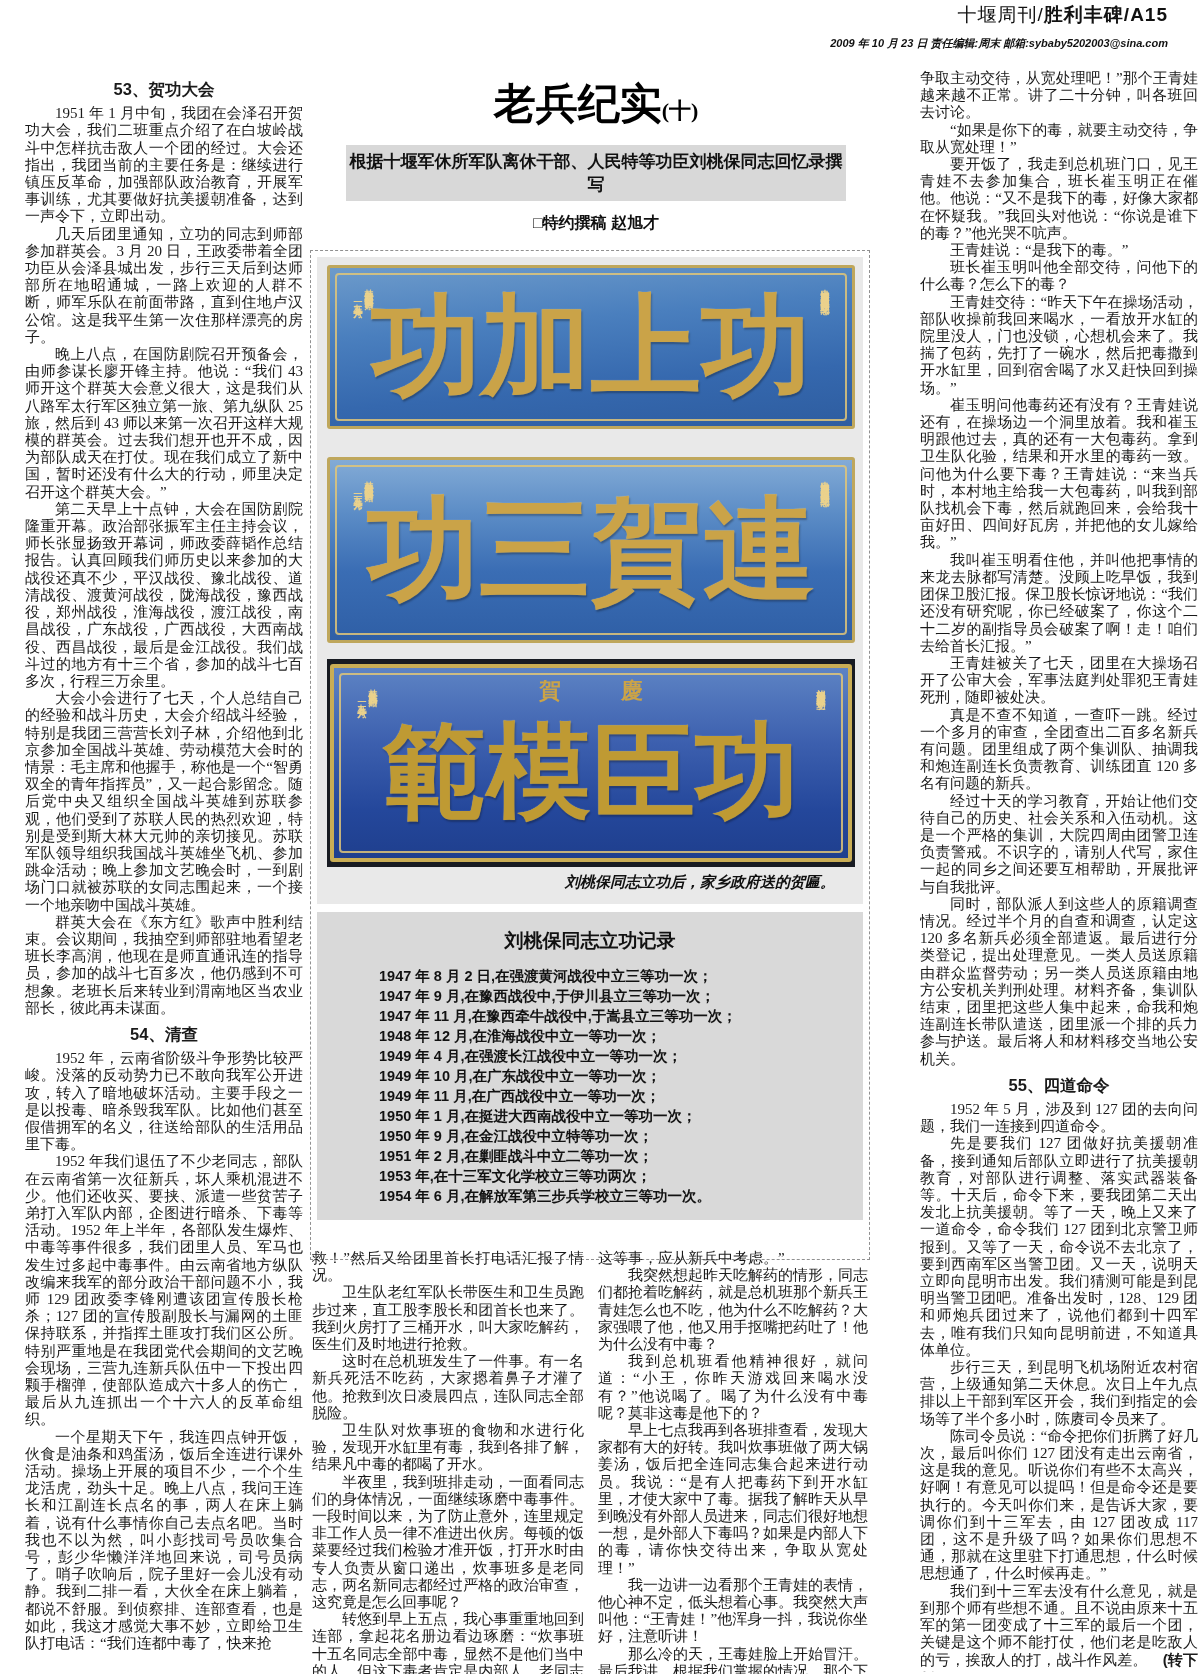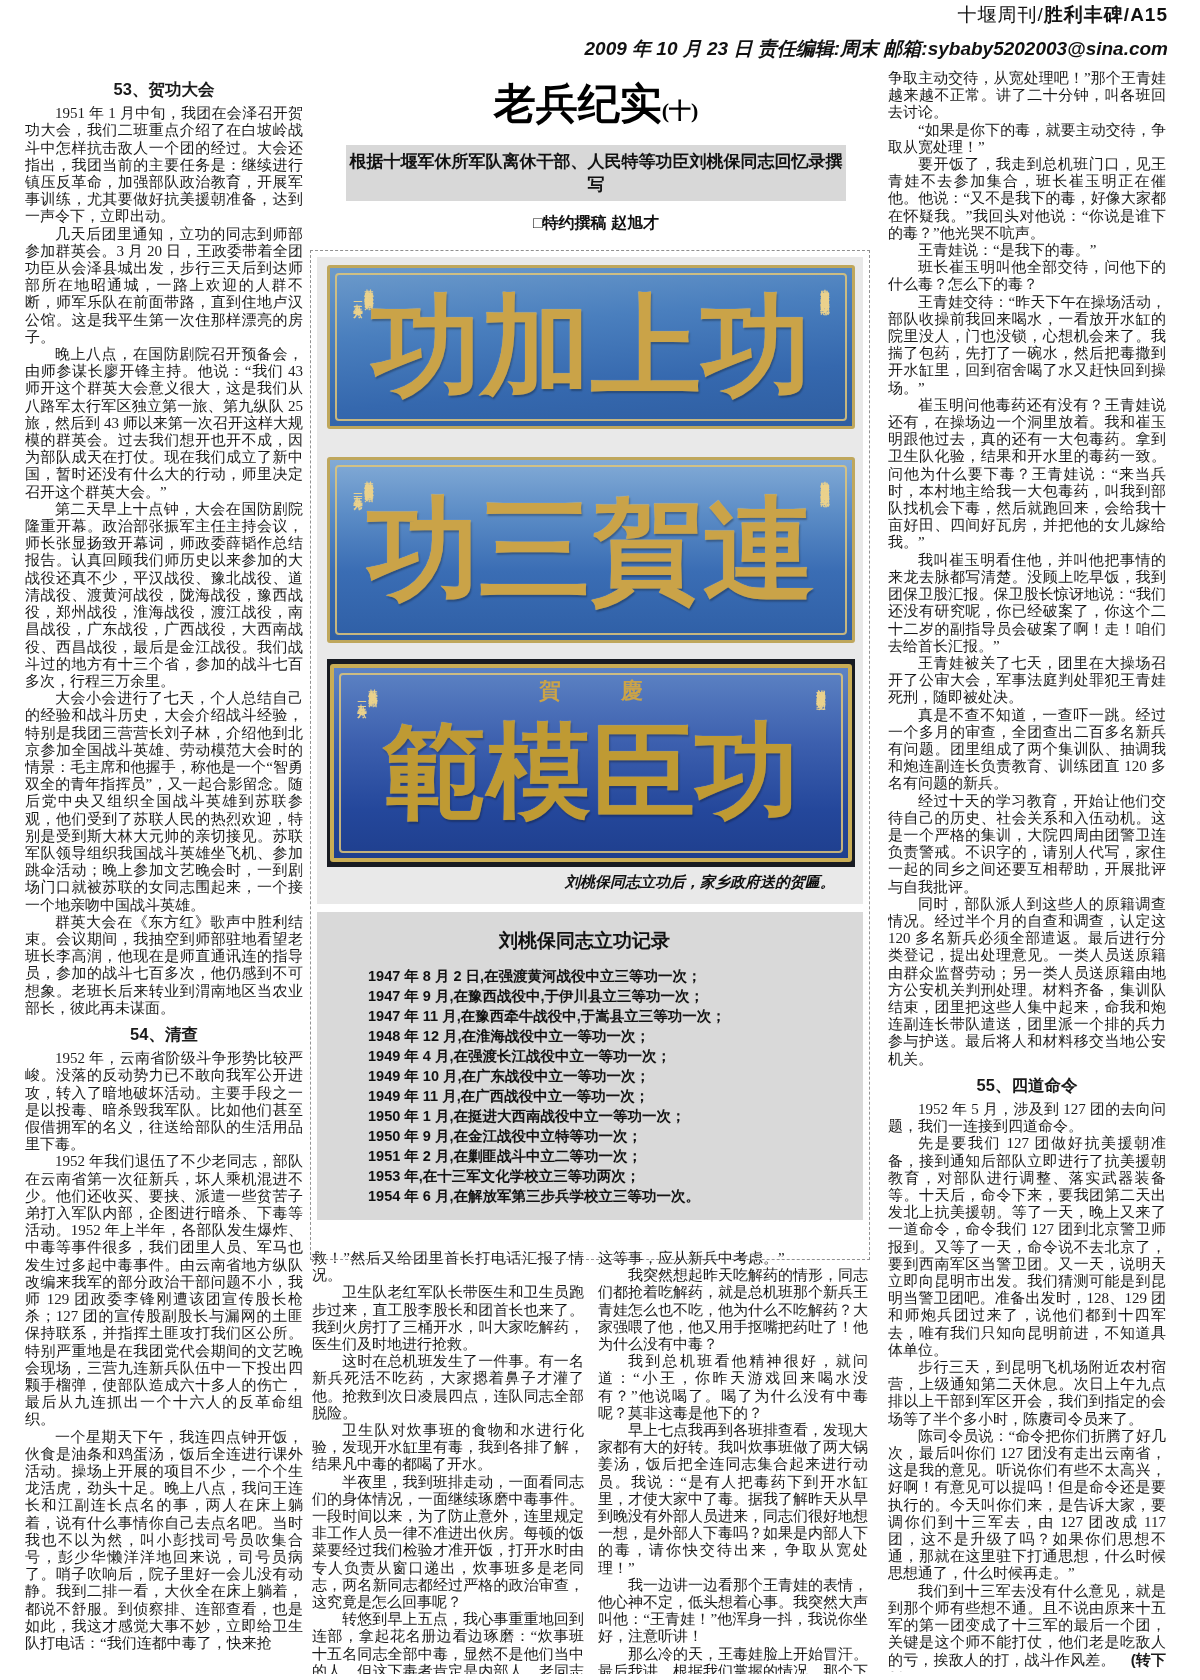--- a/index.html
+++ b/index.html
@@ -2,31 +2,31 @@
 <html><head>
 <meta charset="utf-8">
 <style>
   html,body{margin:0;padding:0;background:#fff;}
   #page{position:relative;width:1200px;height:1680px;background:#fff;overflow:hidden;
         font-family:"Liberation Serif","DejaVu Serif",serif;color:#1a1a1a;}
   
   .masthead{position:absolute;top:2px;right:32px;text-align:right;white-space:nowrap;
             font-family:"Liberation Sans","DejaVu Sans",sans-serif;font-size:19px;letter-spacing:1px;color:#111;}
   .masthead .bold{font-weight:900;}
-  .dateline{position:absolute;top:36px;right:32px;font-style:italic;font-weight:bold;font-size:19px;
+  .dateline{position:absolute;top:36px;right:32px;font-style:italic;font-weight:bold;font-size:11px;
             font-family:"Liberation Sans",sans-serif;color:#111;}
   
   .col{position:absolute;overflow:hidden;text-align:justify;font-size:15px;line-height:17.2px;}
   .col p.para{margin:0;text-indent:2em;}
   .col p.para.ni{text-indent:0;}
   .sec-head{font-family:"Liberation Sans",sans-serif;font-weight:bold;font-size:16.5px;
             text-align:center;margin:9px 0 7px 0;text-indent:0;}
   .para b{font-family:"Liberation Sans",sans-serif;}
   #col1{left:25px;top:72px;width:278px;height:1595px;}
-  #col4{left:888px;top:70px;width:278px;height:1602px;}
+  #col4{left:920px;top:70px;width:278px;height:1602px;}
   #colA{left:312px;top:1250px;width:272px;height:424px;}
   #colB{left:598px;top:1250px;width:270px;height:424px;}
   
   #middle{position:absolute;left:310px;top:80px;width:572px;}
   .art-title{text-align:center;font-weight:bold;font-size:42px;line-height:48px;
              font-family:"Liberation Serif",serif;color:#000;}
   .art-title .issue{font-size:22px;font-weight:bold;}
   .subtitle-bar{margin:10px auto 0 auto;width:500px;background:#d8d8d8;text-align:center;
                 font-family:"Liberation Sans",sans-serif;font-weight:bold;font-size:17px;
                 padding:5px 0;color:#111;}
@@ -53,21 +53,21 @@
   #plaque2 .plaque-main{font-size:112px;}
   #plaque3-wrap{background:#181b22;padding:5px 3px;width:528px;margin:0 auto;box-sizing:border-box;}
   #plaque3{height:198px;margin:0;width:100%;border-width:4px;border-color:#c9ad55;
            background:linear-gradient(180deg,#5d83c4 0%,#3c5fae 40%,#24479b 75%,#1f3f8e 100%);}
   #plaque3 .plaque-main{font-size:104px;color:#bf9a33;padding-top:18px;}
   .topchars{position:absolute;top:8px;left:0;right:0;display:flex;justify-content:center;gap:60px;
             font-size:22px;color:#caa348;font-weight:bold;z-index:2;}
   .photo-caption{text-align:right;font-family:"Liberation Sans",sans-serif;font-style:italic;
                  font-weight:bold;font-size:15px;padding:6px 18px 8px 0;color:#111;}
   
-  .record-box{margin-top:8px;background:#d9d9d9;padding:12px 14px 14px 3px;
+  .record-box{margin-top:8px;background:#d9d9d9;padding:12px 14px 14px 14px;
               font-family:"Liberation Sans","DejaVu Sans",sans-serif;}
   .record-title{text-align:center;font-weight:bold;font-size:19px;margin:4px 0 12px 0;color:#111;}
   .record-entry{margin:0;padding-left:48px;font-weight:bold;font-size:14.5px;line-height:20px;color:#111;}
 </style>
 </head>
 <body>
 
 <div id="page">
 
   <div class="masthead">

